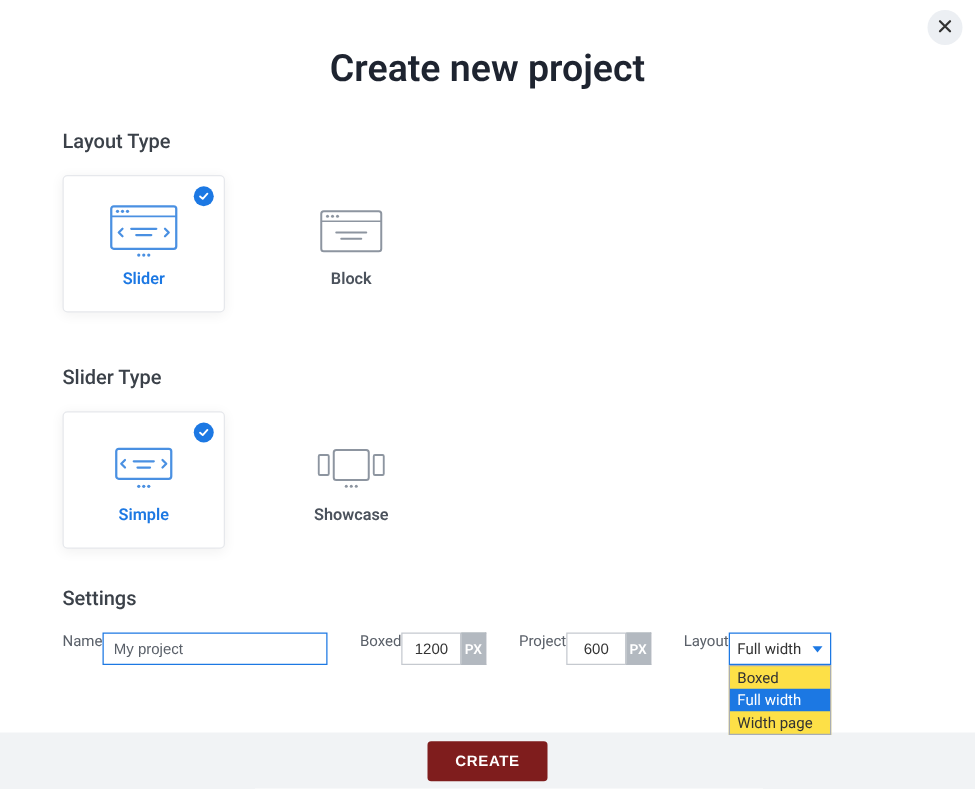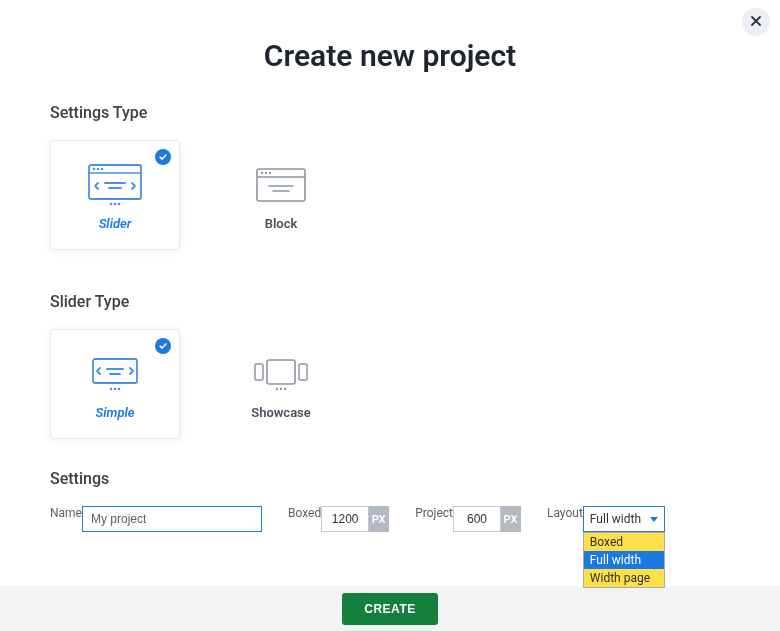--- a/index.html
+++ b/index.html
@@ -84,21 +84,21 @@
     display: flex;
     align-items: center;
     justify-content: center;
   }
   .card-label {
     margin-top: 6px;
     font-size: 13px;
     font-weight: 600;
     color: #4b525c;
   }
-  .card.selected .card-label { color: #1c78e3; font-style: italic; }
+  .card.selected .card-label { color: #1c78e3; }
 
   .settings-row {
     display: flex;
     gap: 26px;
     align-items: flex-start;
   }
   .field { display: flex; flex-direction: row; }
   .field-label {
     font-size: 12px;
     color: #5a6069;
@@ -181,21 +181,21 @@
   .footer {
     position: absolute;
     left: 0; right: 0; bottom: 0;
     height: 45px;
     background: #f1f3f5;
     display: flex;
     align-items: center;
     justify-content: center;
   }
   .create-btn {
-    background: #15803d;
+    background: #7f1d1d;
     color: #fff;
     font-size: 12px;
     font-weight: 700;
     letter-spacing: 0.5px;
     padding: 9px 22px;
     border: none;
     border-radius: 3px;
     cursor: pointer;
   }
   .dots { fill: #4a90e2; }
@@ -207,21 +207,21 @@
   <span>
     <svg width="12" height="12" viewBox="0 0 12 12">
         <path d="M2 2 L10 10 M10 2 L2 10" stroke="#333" stroke-width="1.8" stroke-linecap="round"></path>
       </svg>
   </span>
 </div>
 
 <h1 class="title">Create new project</h1>
 
 <div class="section">
-  <div class="section-label">Settings Type</div>
+  <div class="section-label">Layout Type</div>
   <div class="cards">
     <div class="card selected">
       <div class="check">
         <svg viewBox="0 0 12 12">
             <path d="M2.5 6.2 L5 8.5 L9.5 3.5" stroke="#fff" stroke-width="1.8" fill="none" stroke-linecap="round" stroke-linejoin="round"></path>
           </svg>
       </div>
       <div class="card-icon">
         <svg width="56" height="44" viewBox="0 0 56 44">
           <rect x="2" y="2" width="52" height="34" rx="2" fill="none" stroke="#4a90e2" stroke-width="1.8"></rect>

